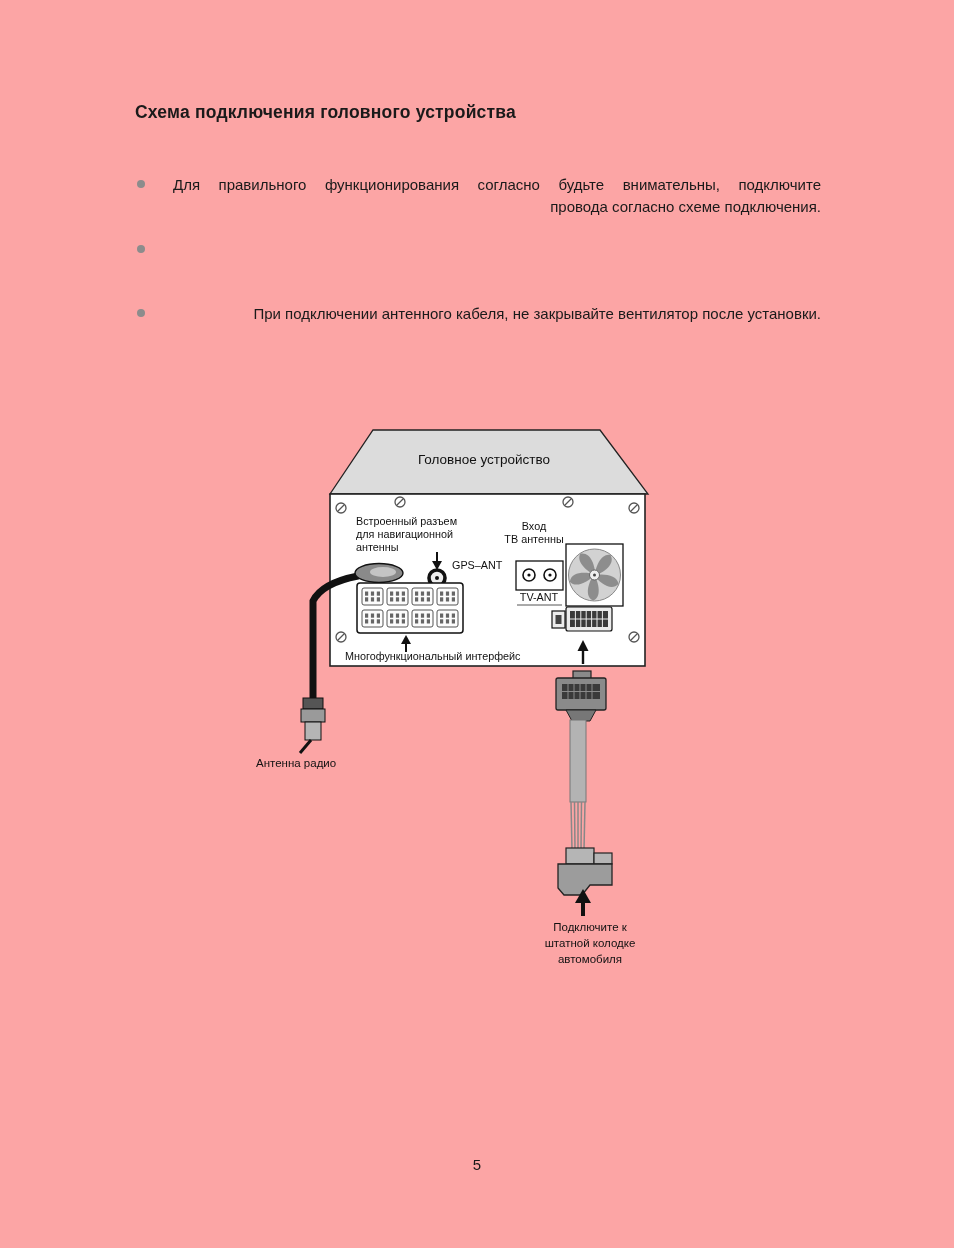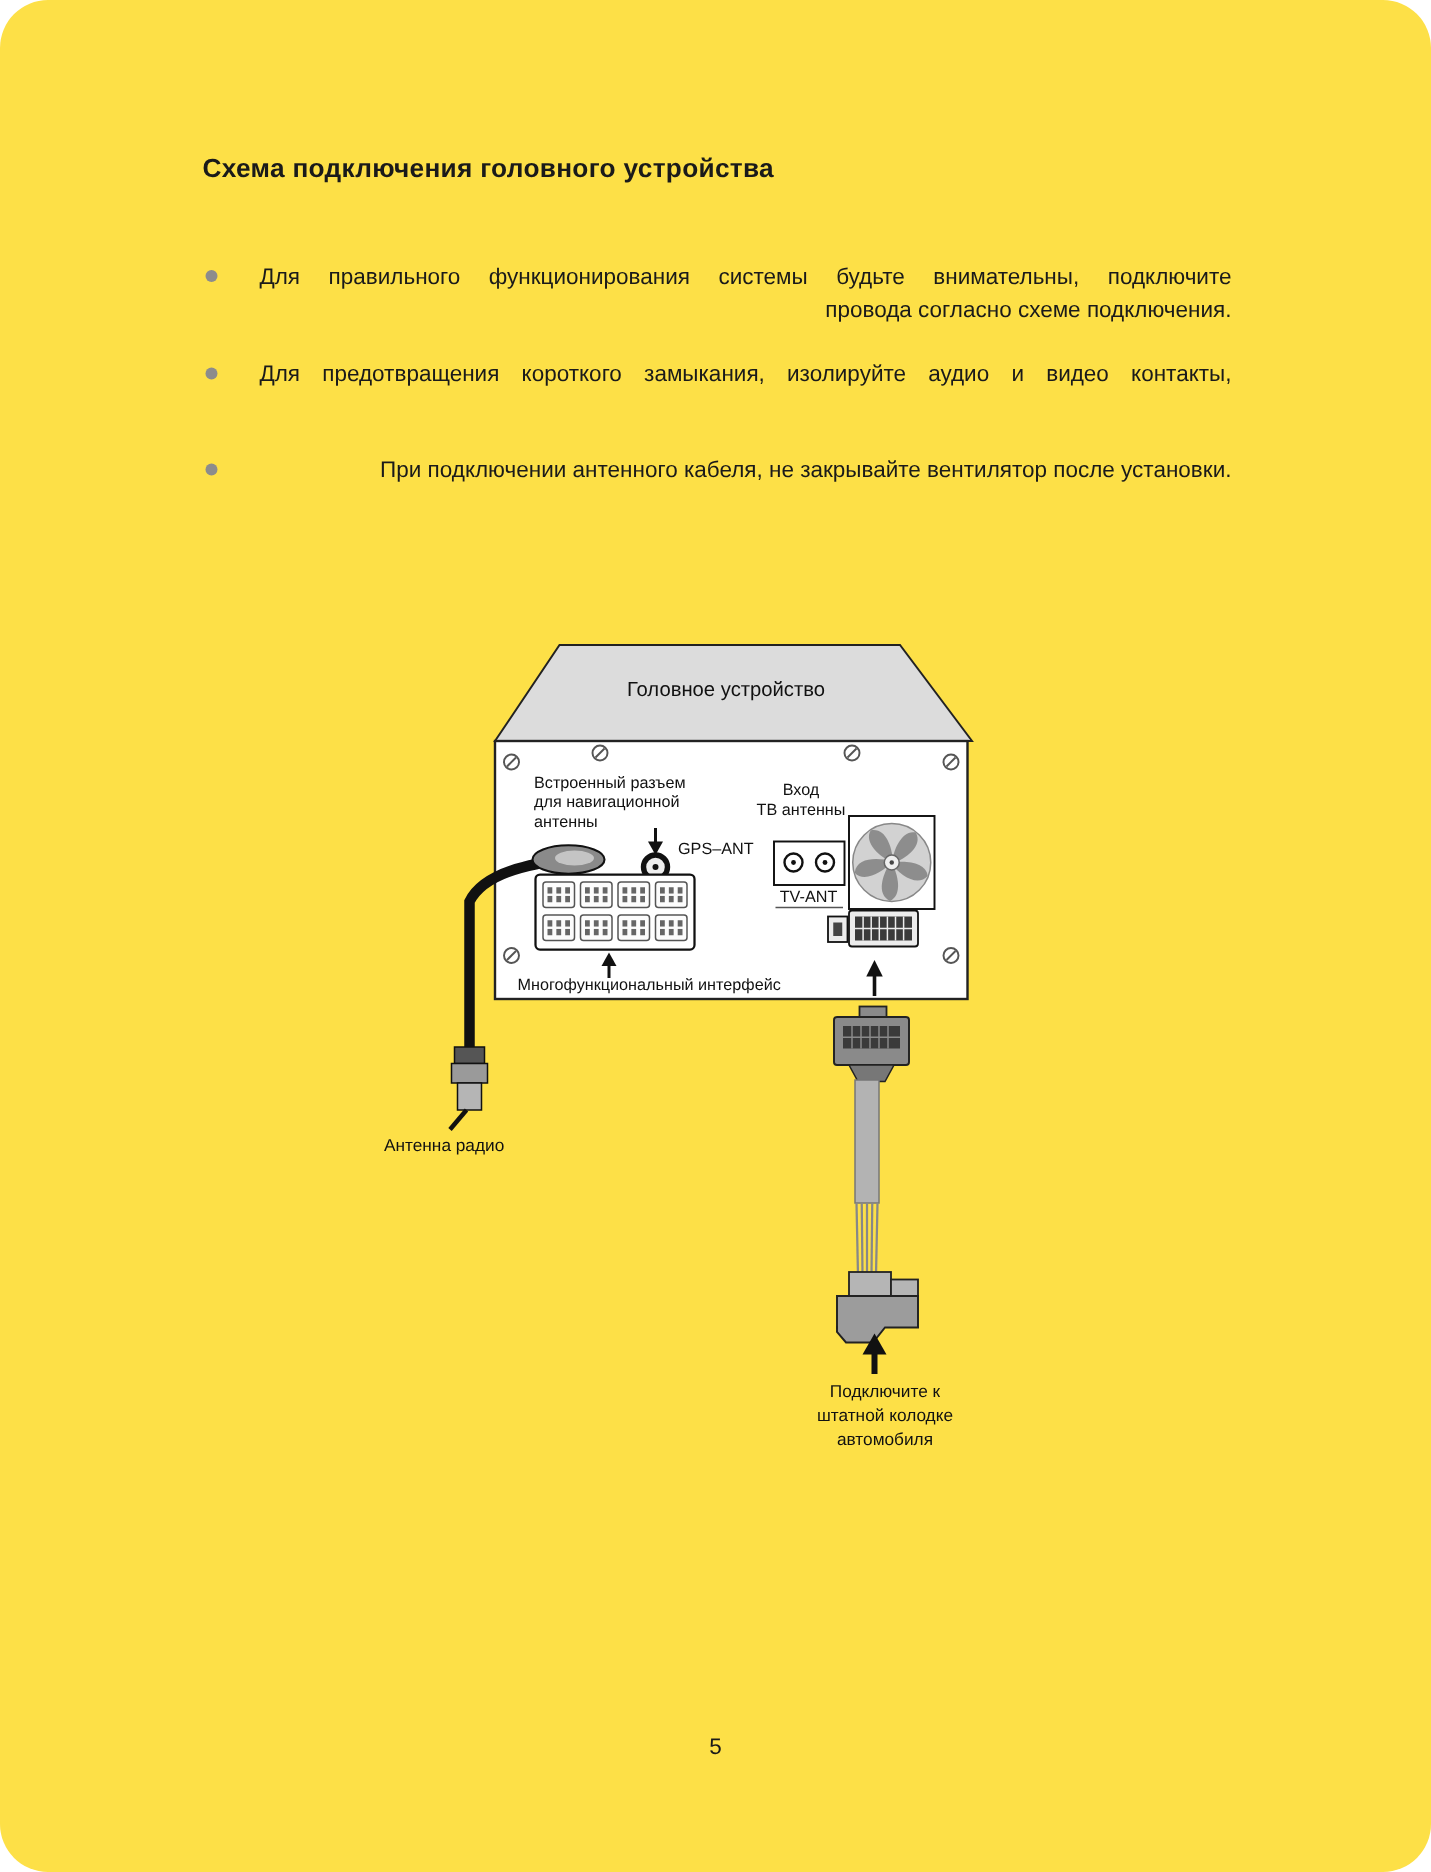--- a/index.html
+++ b/index.html
@@ -3,21 +3,21 @@
 <meta charset="utf-8">
 <style>
   * { margin: 0; padding: 0; box-sizing: border-box; }
   html, body { background: #ffffff; }
   body {
     width: 954px; height: 1248px;
     font-family: "Liberation Sans", sans-serif;
     color: #1a1a1a;
     position: relative;
   }
-  .page { position: absolute; inset: 0; background: #fde047; overflow: hidden; border-radius: 32px; }
+  .page { position: absolute; inset: 0; background: #fca5a5; overflow: hidden; }
 
   .title {
     position: absolute; left: 135px; top: 102px;
     font-size: 17.5px; font-weight: bold; letter-spacing: .2px;
   }
 
   .bullet { position: absolute; left: 137px; display: flex; gap: 28px; }
   .bullet .dot {
     flex: 0 0 8px; width: 8px; height: 8px; border-radius: 50%;
     background: #8c8c8c; margin-top: 6px;
@@ -41,29 +41,28 @@
 </head>
 <body>
 
 <div class="page">
 
   <h1 class="title">Схема подключения головного устройства</h1>
 
   <div class="bullet" style="top:174px">
     <span class="dot"></span>
     <div class="txt">
-      <div class="jline">Для правильного функционирования системы будьте внимательны, подключите</div>
+      <div class="jline">Для правильного функционирования согласно будьте внимательны, подключите</div>
       <div class="lline">провода согласно схеме подключения.</div>
     </div>
   </div>
 
   <div class="bullet" style="top:239px">
     <span class="dot"></span>
     <div class="txt">
-      <div class="jline">Для предотвращения короткого замыкания, изолируйте аудио и видео контакты,</div>
     </div>
   </div>
 
   <div class="bullet" style="top:303px">
     <span class="dot"></span>
     <div class="txt">
       <div class="lline">При подключении антенного кабеля, не закрывайте вентилятор после установки.</div>
     </div>
   </div>
 

